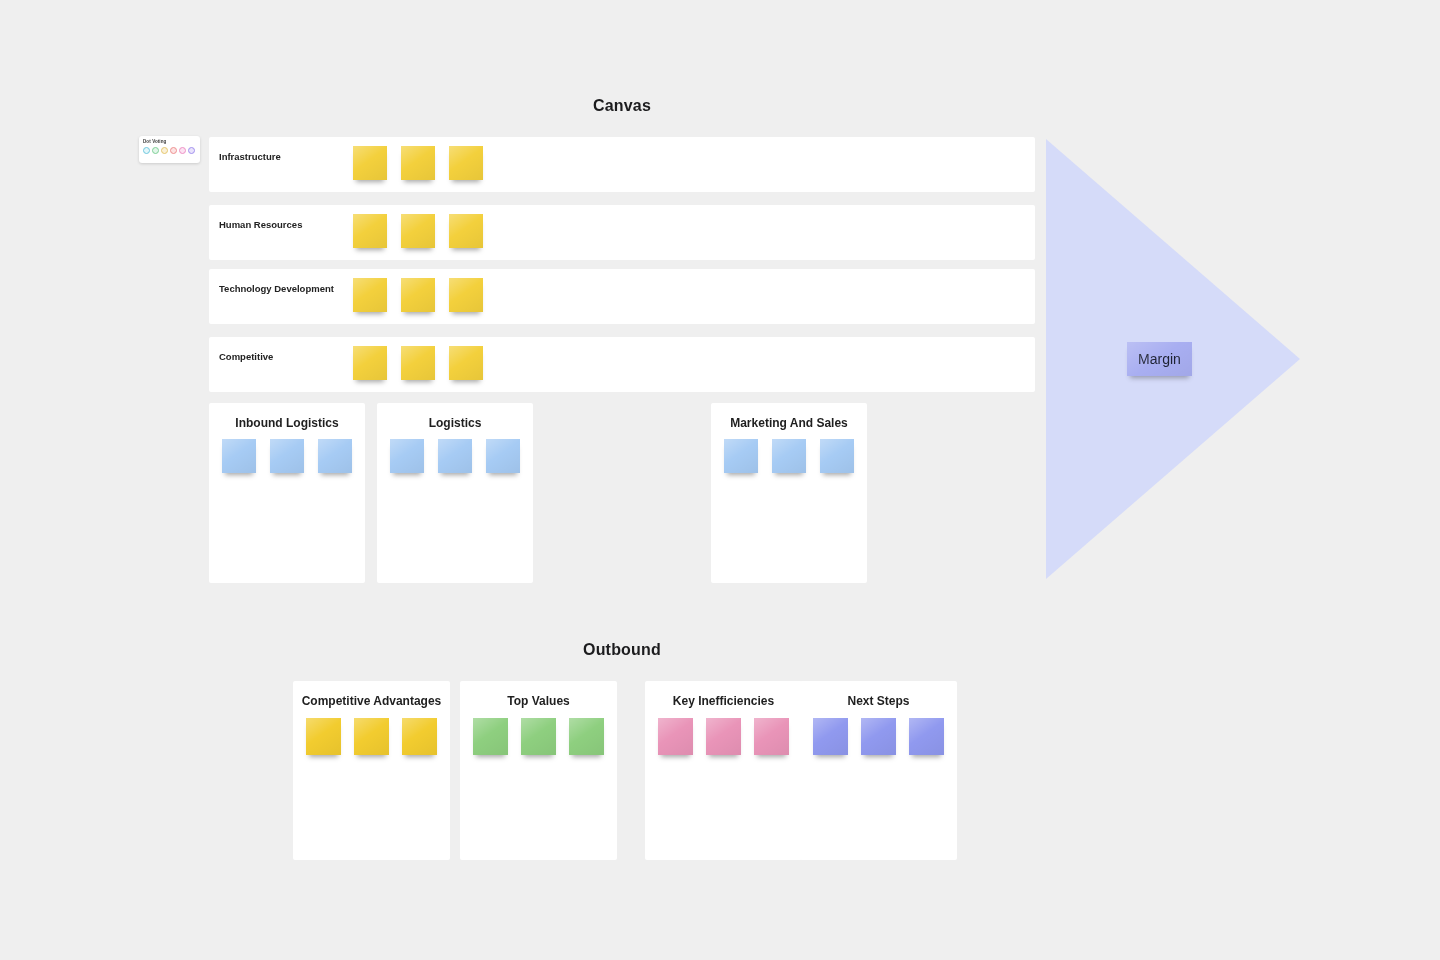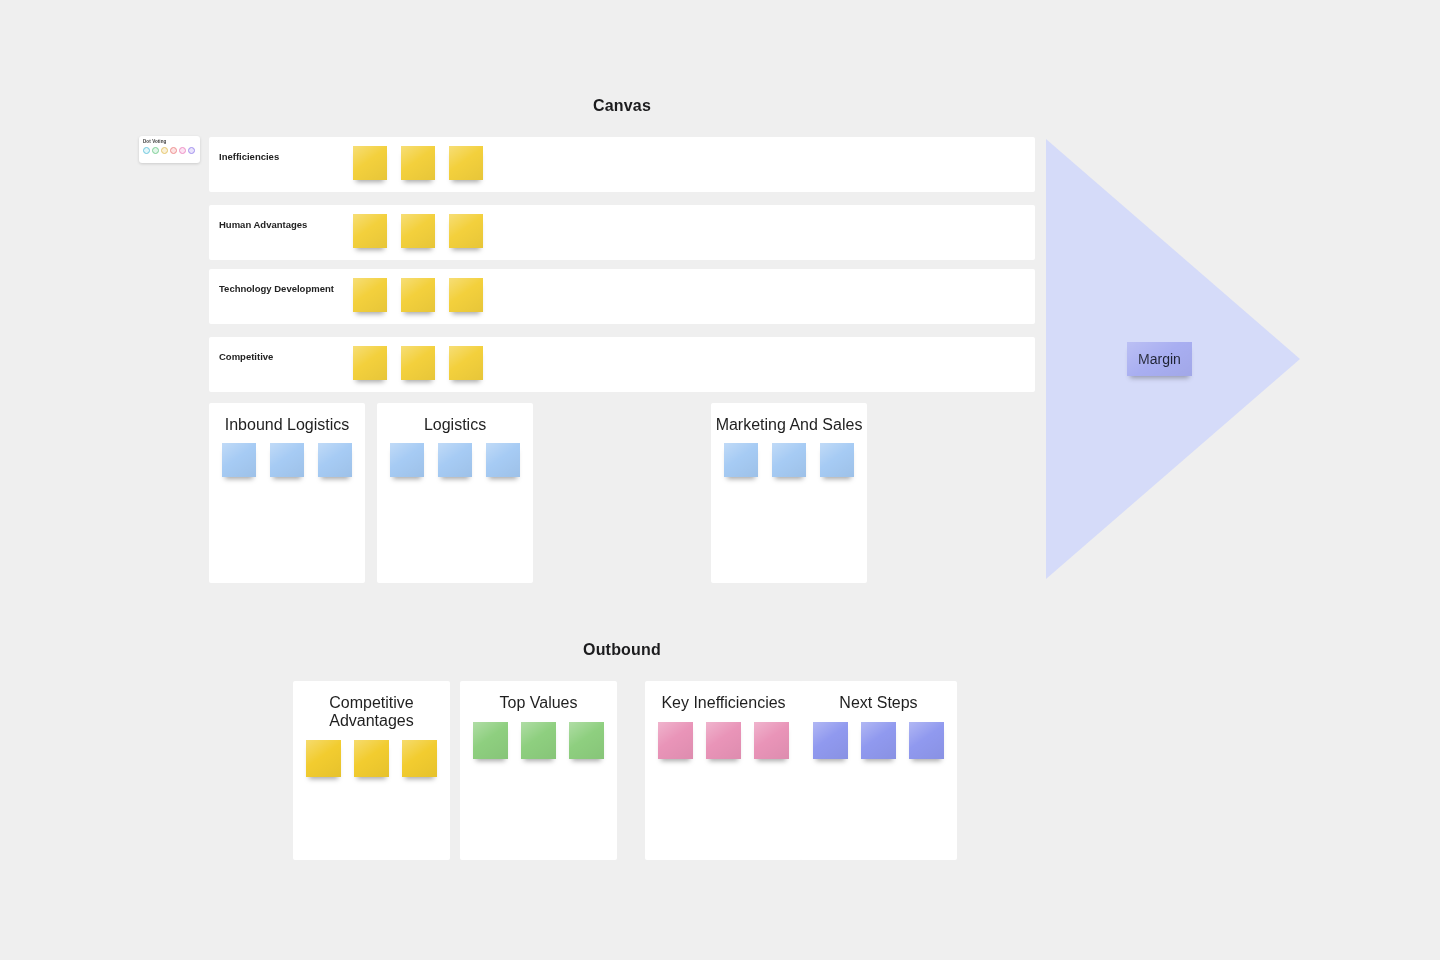--- a/index.html
+++ b/index.html
@@ -60,21 +60,21 @@
   .row-sticky.s2 { left: 192px; }
   .row-sticky.s3 { left: 240px; }
 
   
   .col-card {
     position: absolute; top: 403px; width: 156px; height: 180px;
     background: #ffffff; border-radius: 2px;
   }
   .col-header, .sum-header {
     padding-top: 13px; text-align: center;
-    font-size: 16px; font-weight: 400; color: #1f1f1f;
+    font-size: 12px; font-weight: 700; color: #1f1f1f;
   }
   .note-row { display: flex; justify-content: center; gap: 14px; margin-top: 9px; }
 
   
   .margin-triangle { position: absolute; left: 1046px; top: 139px; }
   .margin-note {
     position: absolute; left: 1127px; top: 342px;
     width: 65px; height: 34px;
     display: flex; align-items: center; justify-content: center;
     font-size: 14px; color: #1e2233;
@@ -106,27 +106,27 @@
       <span class="dv-dot" style="border-color: rgb(110, 200, 222); background-color: rgb(227, 246, 250);"></span>
       <span class="dv-dot" style="border-color: rgb(127, 208, 151); background-color: rgb(226, 246, 233);"></span>
       <span class="dv-dot" style="border-color: rgb(229, 199, 110); background-color: rgb(250, 240, 215);"></span>
       <span class="dv-dot" style="border-color: rgb(238, 145, 145); background-color: rgb(252, 227, 227);"></span>
       <span class="dv-dot" style="border-color: rgb(238, 145, 198); background-color: rgb(252, 227, 242);"></span>
       <span class="dv-dot" style="border-color: rgb(162, 145, 238); background-color: rgb(233, 227, 252);"></span>
     </div>
   </div>
 
   <div class="row-card" style="top:137px">
-    <div class="row-label">Inefficiencies</div>
+    <div class="row-label">Infrastructure</div>
     <div class="sticky row-sticky s1" style="background-color: rgb(243, 208, 60);"></div>
     <div class="sticky row-sticky s2" style="background-color: rgb(243, 208, 60);"></div>
     <div class="sticky row-sticky s3" style="background-color: rgb(243, 208, 60);"></div>
   </div>
   <div class="row-card" style="top:205px">
-    <div class="row-label">Human Advantages</div>
+    <div class="row-label">Human Resources</div>
     <div class="sticky row-sticky s1" style="background-color: rgb(243, 208, 60);"></div>
     <div class="sticky row-sticky s2" style="background-color: rgb(243, 208, 60);"></div>
     <div class="sticky row-sticky s3" style="background-color: rgb(243, 208, 60);"></div>
   </div>
   <div class="row-card" style="top:269px">
     <div class="row-label">Technology Development</div>
     <div class="sticky row-sticky s1" style="background-color: rgb(243, 208, 60);"></div>
     <div class="sticky row-sticky s2" style="background-color: rgb(243, 208, 60);"></div>
     <div class="sticky row-sticky s3" style="background-color: rgb(243, 208, 60);"></div>
   </div>

